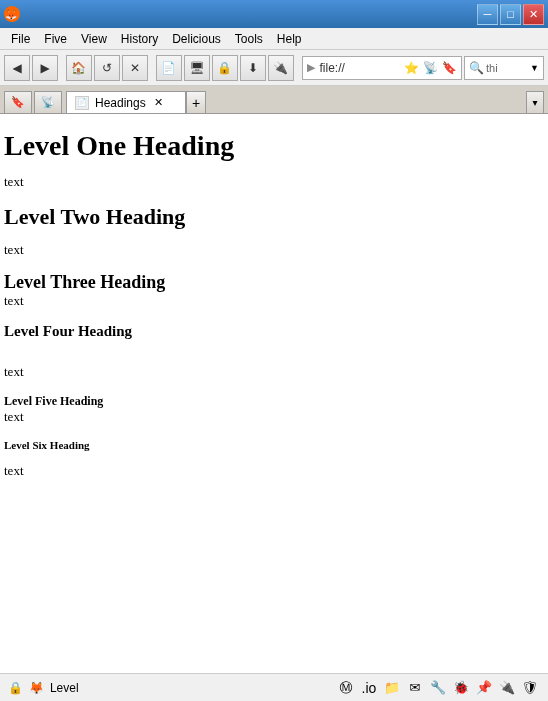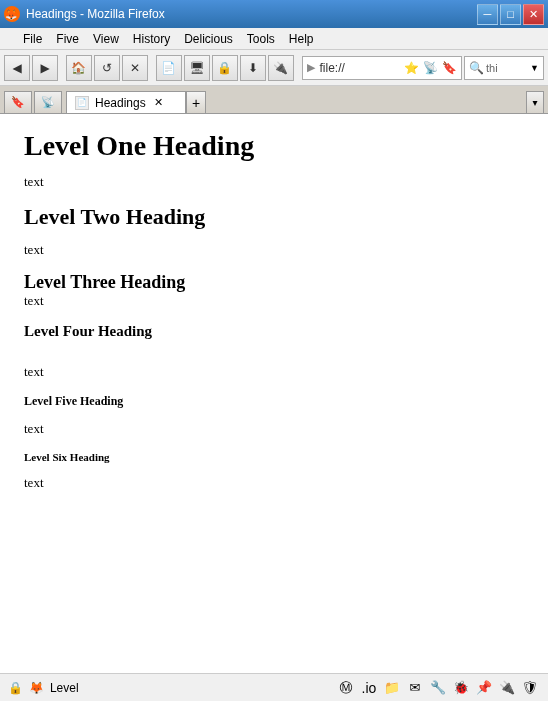--- a/index.html
+++ b/index.html
@@ -50,21 +50,21 @@
       background: linear-gradient(to bottom, #e86060, #c03030);
     }
 
     
     .menubar {
       background: #f0f0f0;
       height: 22px;
       display: flex;
       align-items: center;
       border-bottom: 1px solid #ccc;
-      padding: 0 16px;
+      padding: 0 4px;
     }
     .menu-item {
       padding: 2px 7px;
       font-size: 12px;
       cursor: pointer;
       color: #000;
     }
 
     
     .toolbar {
@@ -180,29 +180,29 @@
       background: linear-gradient(to bottom, #f0f0f0, #d8d4cc);
       border: 1px solid #999;
       border-bottom: none;
       display: flex; align-items: center; justify-content: center;
       font-size: 10px;
     }
 
     
     .content {
       background: white;
-      padding: 16px 24px;
+      padding: 16px 4px;
       height: calc(701px - 28px - 22px - 36px - 28px - 28px);
       overflow-y: auto;
     }
     .content h1 { font-size: 28px; font-weight: bold; font-family: Times New Roman, serif; margin-bottom: 12px; }
     .content h2 { font-size: 22px; font-weight: bold; font-family: Times New Roman, serif; margin-bottom: 12px; }
     .content h3 { font-size: 18px; font-weight: bold; font-family: Times New Roman, serif; }
     .content h4 { font-size: 15px; font-weight: bold; font-family: Times New Roman, serif; margin-bottom: 24px; }
-    .content h5 { font-size: 12px; font-weight: bold; font-family: Times New Roman, serif; margin-bottom: 12px; }
+    .content h5 { font-size: 12px; font-weight: bold; font-family: Times New Roman, serif; }
     .content h6 { font-size: 11px; font-weight: bold; font-family: Times New Roman, serif; margin-bottom: 12px; }
     .content p { font-size: 13px; margin-bottom: 14px; font-family: Times New Roman, serif; }
 
     
     .statusbar {
       background: #f0f0f0;
       height: 28px;
       display: flex;
       align-items: center;
       padding: 0 8px;
@@ -227,21 +227,20 @@
       font-size: 13px;
       cursor: pointer;
     }
   </style>
 </head>
 <body>
 
 <div class="titlebar">
   <div class="titlebar-left">
     <div class="titlebar-icon">🦊</div>
-    <span class="titlebar-title">Headings - Mozilla Firefox</span>
   </div>
   <div class="titlebar-buttons">
     <div class="titlebar-btn">─</div>
     <div class="titlebar-btn">□</div>
     <div class="titlebar-btn close">✕</div>
   </div>
 </div>
 
 <div class="menubar">
   <span class="menu-item">File</span>

